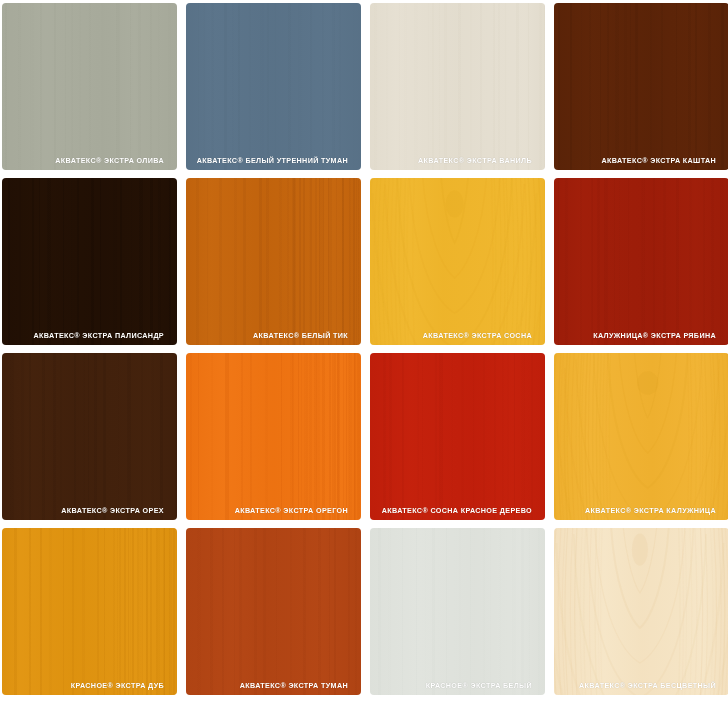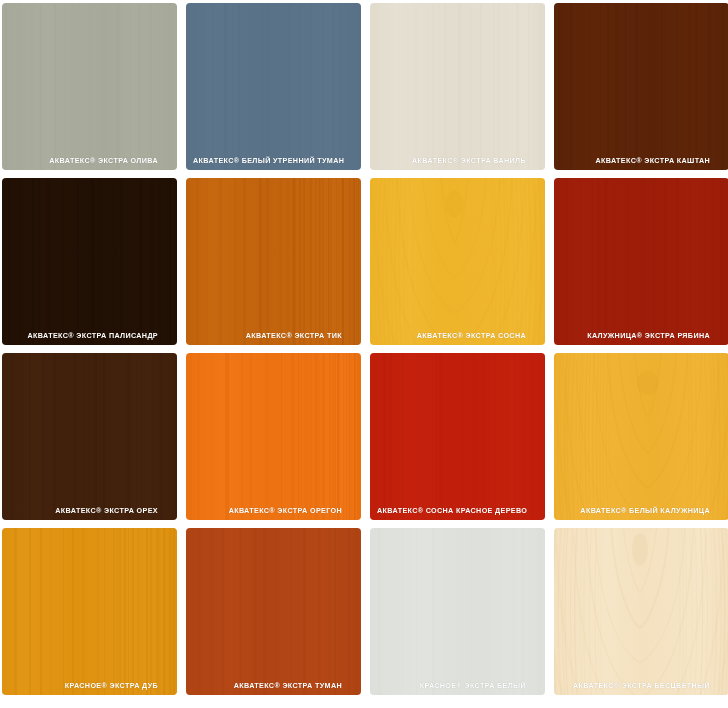--- a/index.html
+++ b/index.html
@@ -46,21 +46,21 @@
 
   
   .swatch-shade {
     position: absolute;
     inset: 0;
     pointer-events: none;
   }
 
   .swatch-label {
     position: absolute;
-    right: 19px;
+    right: 13px;
     bottom: 5px;
     left: 7px;
     text-align: right;
     color: #ffffff;
     font-size: 7.2px;
     font-weight: bold;
     letter-spacing: 0.35px;
     line-height: 9px;
     white-space: nowrap;
     text-shadow: 0 0 1px rgba(0,0,0,0.45);
@@ -101,21 +101,21 @@
     <div class="swatch">
       <div class="swatch-base" style="background: rgb(34, 16, 4);"></div>
       <div class="swatch-shade" style="background: linear-gradient(90deg, rgba(23, 10, 2, 0.14) 0%, rgba(46, 23, 6, 0.16) 23.2%, rgba(23, 10, 2, 0.1) 56.4%, rgba(46, 23, 6, 0.14) 85.4%, rgba(23, 10, 2, 0.16) 100%);"></div>
       <div class="swatch-grain" style="background: linear-gradient(90deg, transparent 0%, transparent 3.71%, rgba(23, 10, 2, 0.294) 3.71%, rgba(23, 10, 2, 0.294) 4.69%, transparent 4.69%, transparent 9.81%, rgba(23, 10, 2, 0.118) 9.81%, rgba(23, 10, 2, 0.118) 11.1%, transparent 11.1%, transparent 17.39%, rgba(23, 10, 2, 0.325) 17.39%, rgba(23, 10, 2, 0.325) 18.02%, transparent 18.02%, transparent 20.88%, rgba(23, 10, 2, 0.29) 20.88%, rgba(23, 10, 2, 0.29) 21.76%, transparent 21.76%, transparent 25.87%, rgba(23, 10, 2, 0.21) 25.87%, rgba(23, 10, 2, 0.21) 27.77%, transparent 27.77%, transparent 34.81%, rgba(23, 10, 2, 0.325) 34.81%, rgba(23, 10, 2, 0.325) 35.49%, transparent 35.49%, transparent 39.69%, rgba(23, 10, 2, 0.09) 39.69%, rgba(23, 10, 2, 0.09) 40.25%, transparent 40.25%, transparent 43.1%, rgba(23, 10, 2, 0.29) 43.1%, rgba(23, 10, 2, 0.29) 44.13%, transparent 44.13%, transparent 50.96%, rgba(23, 10, 2, 0.34) 50.96%, rgba(23, 10, 2, 0.34) 52.31%, transparent 52.31%, transparent 55.73%, rgba(23, 10, 2, 0.325) 55.73%, rgba(23, 10, 2, 0.325) 56.81%, transparent 56.81%, transparent 63.63%, rgba(23, 10, 2, 0.094) 63.63%, rgba(23, 10, 2, 0.094) 65.44%, transparent 65.44%, transparent 67.27%, rgba(23, 10, 2, 0.32) 67.27%, rgba(23, 10, 2, 0.32) 68.46%, transparent 68.46%, transparent 73.55%, rgba(23, 10, 2, 0.114) 73.55%, rgba(23, 10, 2, 0.114) 74.49%, transparent 74.49%, transparent 78.3%, rgba(23, 10, 2, 0.235) 78.3%, rgba(23, 10, 2, 0.235) 80.32%, transparent 80.32%, transparent 84.31%, rgba(23, 10, 2, 0.31) 84.31%, rgba(23, 10, 2, 0.31) 86.11%, transparent 86.11%, transparent 89.32%, rgba(23, 10, 2, 0.16) 89.32%, rgba(23, 10, 2, 0.16) 90.96%, transparent 90.96%, transparent 95.26%, rgba(23, 10, 2, 0.286) 95.26%, rgba(23, 10, 2, 0.286) 96.46%, transparent 96.46%, transparent 101.67%, rgba(23, 10, 2, 0.18) 101.67%, rgba(23, 10, 2, 0.18) 102.62%);"></div>
       <div class="swatch-label dark-text">АКВАТЕКС® ЭКСТРА ПАЛИСАНДР</div>
     </div>
     <div class="swatch">
       <div class="swatch-base" style="background: rgb(196, 101, 13);"></div>
       <div class="swatch-shade" style="background: linear-gradient(90deg, rgba(168, 82, 10, 0.14) 0%, rgba(212, 118, 28, 0.16) 14.5%, rgba(168, 82, 10, 0.1) 45.1%, rgba(212, 118, 28, 0.14) 84%, rgba(168, 82, 10, 0.16) 100%);"></div>
       <div class="swatch-grain" style="background: linear-gradient(90deg, transparent 56.44%, transparent 57.49%, rgba(168, 82, 10, 0.137) 57.49%, rgba(168, 82, 10, 0.137) 58.73%, transparent 58.73%, transparent 60.95%, rgba(168, 82, 10, 0.275) 60.95%, rgba(168, 82, 10, 0.275) 62.15%, transparent 62.15%, transparent 64.72%, rgba(168, 82, 10, 0.294) 64.72%, rgba(168, 82, 10, 0.294) 65.43%, transparent 65.43%, transparent 66.81%, rgba(168, 82, 10, 0.28) 66.81%, rgba(168, 82, 10, 0.28) 68.28%, transparent 68.28%, transparent 70.63%, rgba(168, 82, 10, 0.247) 70.63%, rgba(168, 82, 10, 0.247) 72.03%, transparent 72.03%, transparent 73.7%, rgba(168, 82, 10, 0.196) 73.7%, rgba(168, 82, 10, 0.196) 74.87%, transparent 74.87%, transparent 75.9%, rgba(168, 82, 10, 0.247) 75.9%, rgba(168, 82, 10, 0.247) 76.51%, transparent 76.51%, transparent 78.01%, rgba(168, 82, 10, 0.286) 78.01%, rgba(168, 82, 10, 0.286) 78.88%, transparent 78.88%, transparent 80.86%, rgba(168, 82, 10, 0.243) 80.86%, rgba(168, 82, 10, 0.243) 81.74%, transparent 81.74%, transparent 82.58%, rgba(168, 82, 10, 0.165) 82.58%, rgba(168, 82, 10, 0.165) 83.21%, transparent 83.21%, transparent 85.43%, rgba(168, 82, 10, 0.173) 85.43%, rgba(168, 82, 10, 0.173) 86.51%, transparent 86.51%, transparent 89.2%, rgba(168, 82, 10, 0.23) 89.2%, rgba(168, 82, 10, 0.23) 90.43%, transparent 90.43%, transparent 93.33%, rgba(168, 82, 10, 0.224) 93.33%, rgba(168, 82, 10, 0.224) 93.89%, transparent 93.89%, transparent 95.4%, rgba(168, 82, 10, 0.318) 95.4%, rgba(168, 82, 10, 0.318) 96.6%, transparent 96.6%, transparent 98.3%, rgba(168, 82, 10, 0.192) 98.3%, rgba(168, 82, 10, 0.192) 98.74%, transparent 98.74%, transparent 101.12%, rgba(168, 82, 10, 0.235) 101.12%, rgba(168, 82, 10, 0.235) 102.51%), linear-gradient(90deg, transparent 0%, transparent 5.95%, rgba(168, 82, 10, 0.165) 5.95%, rgba(168, 82, 10, 0.165) 7.28%, transparent 7.28%, transparent 12.1%, rgba(168, 82, 10, 0.137) 12.1%, rgba(168, 82, 10, 0.137) 12.66%, transparent 12.66%, transparent 18.8%, rgba(168, 82, 10, 0.16) 18.8%, rgba(168, 82, 10, 0.16) 20.61%, transparent 20.61%, transparent 27.22%, rgba(168, 82, 10, 0.125) 27.22%, rgba(168, 82, 10, 0.125) 28.91%, transparent 28.91%, transparent 32.83%, rgba(168, 82, 10, 0.22) 32.83%, rgba(168, 82, 10, 0.22) 34.48%, transparent 34.48%, transparent 41.73%, rgba(168, 82, 10, 0.29) 41.73%, rgba(168, 82, 10, 0.29) 43.24%, transparent 43.24%, transparent 45.93%, rgba(168, 82, 10, 0.216) 45.93%, rgba(168, 82, 10, 0.216) 47.66%, transparent 47.66%, transparent 53.24%, rgba(168, 82, 10, 0.13) 53.24%, rgba(168, 82, 10, 0.13) 54.67%, transparent 54.67%, transparent 60.56%, rgba(168, 82, 10, 0.2) 60.56%, rgba(168, 82, 10, 0.2) 62.61%, transparent 62.61%, transparent 70.06%, rgba(168, 82, 10, 0.086) 70.06%, rgba(168, 82, 10, 0.086) 71.12%, transparent 71.12%, transparent 76.13%, rgba(168, 82, 10, 0.137) 76.13%, rgba(168, 82, 10, 0.137) 78.16%, transparent 78.16%, transparent 81.3%, rgba(168, 82, 10, 0.145) 81.3%, rgba(168, 82, 10, 0.145) 82.8%, transparent 82.8%, transparent 89.42%, rgba(168, 82, 10, 0.275) 89.42%, rgba(168, 82, 10, 0.275) 90.19%, transparent 90.19%, transparent 93.62%, rgba(168, 82, 10, 0.133) 93.62%, rgba(168, 82, 10, 0.133) 94.47%, transparent 94.47%, transparent 97%, rgba(168, 82, 10, 0.184) 97%, rgba(168, 82, 10, 0.184) 97.59%, transparent 97.59%, transparent 103.94%, rgba(168, 82, 10, 0.114) 103.94%, rgba(168, 82, 10, 0.114) 105.34%);"></div>
-      <div class="swatch-label dark-text">АКВАТЕКС® ЭКСТРА ТИК</div>
+      <div class="swatch-label dark-text">АКВАТЕКС® БЕЛЫЙ ТИК</div>
     </div>
     <div class="swatch">
       <div class="swatch-base" style="background: rgb(239, 182, 44);"></div>
       <div class="swatch-shade" style="background: linear-gradient(90deg, rgba(224, 164, 28, 0.14) 0%, rgba(246, 197, 71, 0.16) 22.5%, rgba(224, 164, 28, 0.1) 41.7%, rgba(246, 197, 71, 0.14) 89.9%, rgba(224, 164, 28, 0.16) 100%);"></div>
       <div class="swatch-grain"><svg width="100%" height="100%" viewBox="0 0 175 167" preserveAspectRatio="none">
           <path d="M 69.57954454573337 -30 C 70.78139112899545 25 80.09570214927662 57 84.60262683650944 65 C 89.10955152374227 57 98.42386254402344 25 99.62570912728552 -30" fill="none" stroke="rgba(224,164,28,0.154)" stroke-width="1.64"></path>
           <path d="M 51.72286604216788 -21 C 54.3532469057152 60 74.73869859820698 92 84.60262683650944 100 C 94.46655507481191 92 114.85200676730369 60 117.48238763085101 -21" fill="none" stroke="rgba(224,164,28,0.141)" stroke-width="1.41"></path>
           <path d="M 38.80901655892376 -12 C 42.47250538113061 95 70.86454375323373 127 84.60262683650944 135 C 98.34070991978516 127 126.73274829188827 95 130.39623711409513 -12" fill="none" stroke="rgba(224,164,28,0.129)" stroke-width="1.47"></path>
           <path d="M 27.207201868877746 -3 C 31.79883586628828 130 67.38399934621994 162 84.60262683650944 170 C 101.82125432679895 162 137.40641780673062 130 141.99805180414114 -3" fill="none" stroke="rgba(224,164,28,0.116)" stroke-width="1.76"></path>
           <path d="M 14.941310381167568 6 C 20.51421569759492 165 63.70423189990689 197 84.60262683650944 205 C 105.501021773112 197 148.69103797542397 165 154.26394329185132 6" fill="none" stroke="rgba(224,164,28,0.104)" stroke-width="1.77"></path>
@@ -207,21 +207,21 @@
           <path d="M 144.7 0 C 147.2 58.449999999999996 147.2 108.55 144.7 167" fill="none" stroke="rgba(221,157,28,0.102)" stroke-width="0.58"></path>
           <path d="M 146.9 0 C 149.6 58.449999999999996 149.6 108.55 146.9 167" fill="none" stroke="rgba(221,157,28,0.092)" stroke-width="0.82"></path>
           <path d="M 150.6 0 C 153.5 58.449999999999996 153.5 108.55 150.6 167" fill="none" stroke="rgba(221,157,28,0.143)" stroke-width="1.05"></path>
           <path d="M 156.1 0 C 159.2 58.449999999999996 159.2 108.55 156.1 167" fill="none" stroke="rgba(221,157,28,0.092)" stroke-width="1.05"></path>
           <path d="M 158.8 0 C 162.0 58.449999999999996 162.0 108.55 158.8 167" fill="none" stroke="rgba(221,157,28,0.184)" stroke-width="0.84"></path>
           <path d="M 163.3 0 C 166.8 58.449999999999996 166.8 108.55 163.3 167" fill="none" stroke="rgba(221,157,28,0.118)" stroke-width="1.30"></path>
           <path d="M 168.2 0 C 171.9 58.449999999999996 171.9 108.55 168.2 167" fill="none" stroke="rgba(221,157,28,0.114)" stroke-width="0.95"></path>
           <path d="M 173.0 0 C 177.0 58.449999999999996 177.0 108.55 173.0 167" fill="none" stroke="rgba(221,157,28,0.190)" stroke-width="1.24"></path>
           <ellipse cx="93.7" cy="30.0" rx="10.7" ry="11.8" fill="rgba(221,157,28,0.165)"></ellipse>
         </svg></div>
-      <div class="swatch-label dark-text">АКВАТЕКС® БЕЛЫЙ КАЛУЖНИЦА</div>
+      <div class="swatch-label dark-text">АКВАТЕКС® ЭКСТРА КАЛУЖНИЦА</div>
     </div>
     <div class="swatch">
       <div class="swatch-base" style="background: rgb(224, 148, 16);"></div>
       <div class="swatch-shade" style="background: linear-gradient(90deg, rgba(200, 126, 7, 0.14) 0%, rgba(237, 164, 42, 0.16) 10.3%, rgba(200, 126, 7, 0.1) 42.2%, rgba(237, 164, 42, 0.14) 80.6%, rgba(200, 126, 7, 0.16) 100%);"></div>
       <div class="swatch-grain" style="background: linear-gradient(90deg, transparent 61.22%, transparent 63.41%, rgba(200, 126, 7, 0.153) 63.41%, rgba(200, 126, 7, 0.153) 64.65%, transparent 64.65%, transparent 66.81%, rgba(200, 126, 7, 0.196) 66.81%, rgba(200, 126, 7, 0.196) 68.25%, transparent 68.25%, transparent 69.7%, rgba(200, 126, 7, 0.27) 69.7%, rgba(200, 126, 7, 0.27) 70.72%, transparent 70.72%, transparent 71.93%, rgba(200, 126, 7, 0.247) 71.93%, rgba(200, 126, 7, 0.247) 72.72%, transparent 72.72%, transparent 74.52%, rgba(200, 126, 7, 0.29) 74.52%, rgba(200, 126, 7, 0.29) 75.23%, transparent 75.23%, transparent 76.95%, rgba(200, 126, 7, 0.192) 76.95%, rgba(200, 126, 7, 0.192) 78.05%, transparent 78.05%, transparent 79.72%, rgba(200, 126, 7, 0.17) 79.72%, rgba(200, 126, 7, 0.17) 80.41%, transparent 80.41%, transparent 82.14%, rgba(200, 126, 7, 0.216) 82.14%, rgba(200, 126, 7, 0.216) 83.24%, transparent 83.24%, transparent 84.69%, rgba(200, 126, 7, 0.267) 84.69%, rgba(200, 126, 7, 0.267) 85.81%, transparent 85.81%, transparent 88.28%, rgba(200, 126, 7, 0.235) 88.28%, rgba(200, 126, 7, 0.235) 88.89%, transparent 88.89%, transparent 89.72%, rgba(200, 126, 7, 0.153) 89.72%, rgba(200, 126, 7, 0.153) 90.4%, transparent 90.4%, transparent 92.54%, rgba(200, 126, 7, 0.294) 92.54%, rgba(200, 126, 7, 0.294) 93.17%, transparent 93.17%, transparent 95.52%, rgba(200, 126, 7, 0.137) 95.52%, rgba(200, 126, 7, 0.137) 95.96%, transparent 95.96%, transparent 97.58%, rgba(200, 126, 7, 0.26) 97.58%, rgba(200, 126, 7, 0.26) 98.6%, transparent 98.6%, transparent 100.59%, rgba(200, 126, 7, 0.153) 100.59%, rgba(200, 126, 7, 0.153) 101.57%), linear-gradient(90deg, transparent 0%, transparent 7.04%, rgba(200, 126, 7, 0.26) 7.04%, rgba(200, 126, 7, 0.26) 8.79%, transparent 8.79%, transparent 15.25%, rgba(200, 126, 7, 0.267) 15.25%, rgba(200, 126, 7, 0.267) 16.36%, transparent 16.36%, transparent 21.55%, rgba(200, 126, 7, 0.298) 21.55%, rgba(200, 126, 7, 0.298) 23.02%, transparent 23.02%, transparent 26.79%, rgba(200, 126, 7, 0.1) 26.79%, rgba(200, 126, 7, 0.1) 28.83%, transparent 28.83%, transparent 35.05%, rgba(200, 126, 7, 0.235) 35.05%, rgba(200, 126, 7, 0.235) 35.67%, transparent 35.67%, transparent 40%, rgba(200, 126, 7, 0.227) 40%, rgba(200, 126, 7, 0.227) 41.02%, transparent 41.02%, transparent 45.84%, rgba(200, 126, 7, 0.137) 45.84%, rgba(200, 126, 7, 0.137) 47.19%, transparent 47.19%, transparent 54.27%, rgba(200, 126, 7, 0.22) 54.27%, rgba(200, 126, 7, 0.22) 55.38%, transparent 55.38%, transparent 58.32%, rgba(200, 126, 7, 0.255) 58.32%, rgba(200, 126, 7, 0.255) 58.91%, transparent 58.91%, transparent 65.76%, rgba(200, 126, 7, 0.15) 65.76%, rgba(200, 126, 7, 0.15) 66.31%, transparent 66.31%, transparent 73.14%, rgba(200, 126, 7, 0.082) 73.14%, rgba(200, 126, 7, 0.082) 73.81%, transparent 73.81%, transparent 78.33%, rgba(200, 126, 7, 0.086) 78.33%, rgba(200, 126, 7, 0.086) 80.19%, transparent 80.19%, transparent 82.34%, rgba(200, 126, 7, 0.173) 82.34%, rgba(200, 126, 7, 0.173) 83.58%, transparent 83.58%, transparent 89.02%, rgba(200, 126, 7, 0.125) 89.02%, rgba(200, 126, 7, 0.125) 89.8%, transparent 89.8%, transparent 92.07%, rgba(200, 126, 7, 0.21) 92.07%, rgba(200, 126, 7, 0.21) 93.04%, transparent 93.04%, transparent 95.67%, rgba(200, 126, 7, 0.14) 95.67%, rgba(200, 126, 7, 0.14) 97.07%, transparent 97.07%, transparent 103.52%, rgba(200, 126, 7, 0.19) 103.52%, rgba(200, 126, 7, 0.19) 104.47%);"></div>
       <div class="swatch-label dark-text">КРАСНОЕ® ЭКСТРА ДУБ</div>
     </div>
     <div class="swatch">
       <div class="swatch-base" style="background: rgb(178, 69, 20);"></div>
       <div class="swatch-shade" style="background: linear-gradient(90deg, rgba(156, 56, 13, 0.14) 0%, rgba(194, 83, 30, 0.16) 27%, rgba(156, 56, 13, 0.1) 46.3%, rgba(194, 83, 30, 0.14) 78.1%, rgba(156, 56, 13, 0.16) 100%);"></div>

